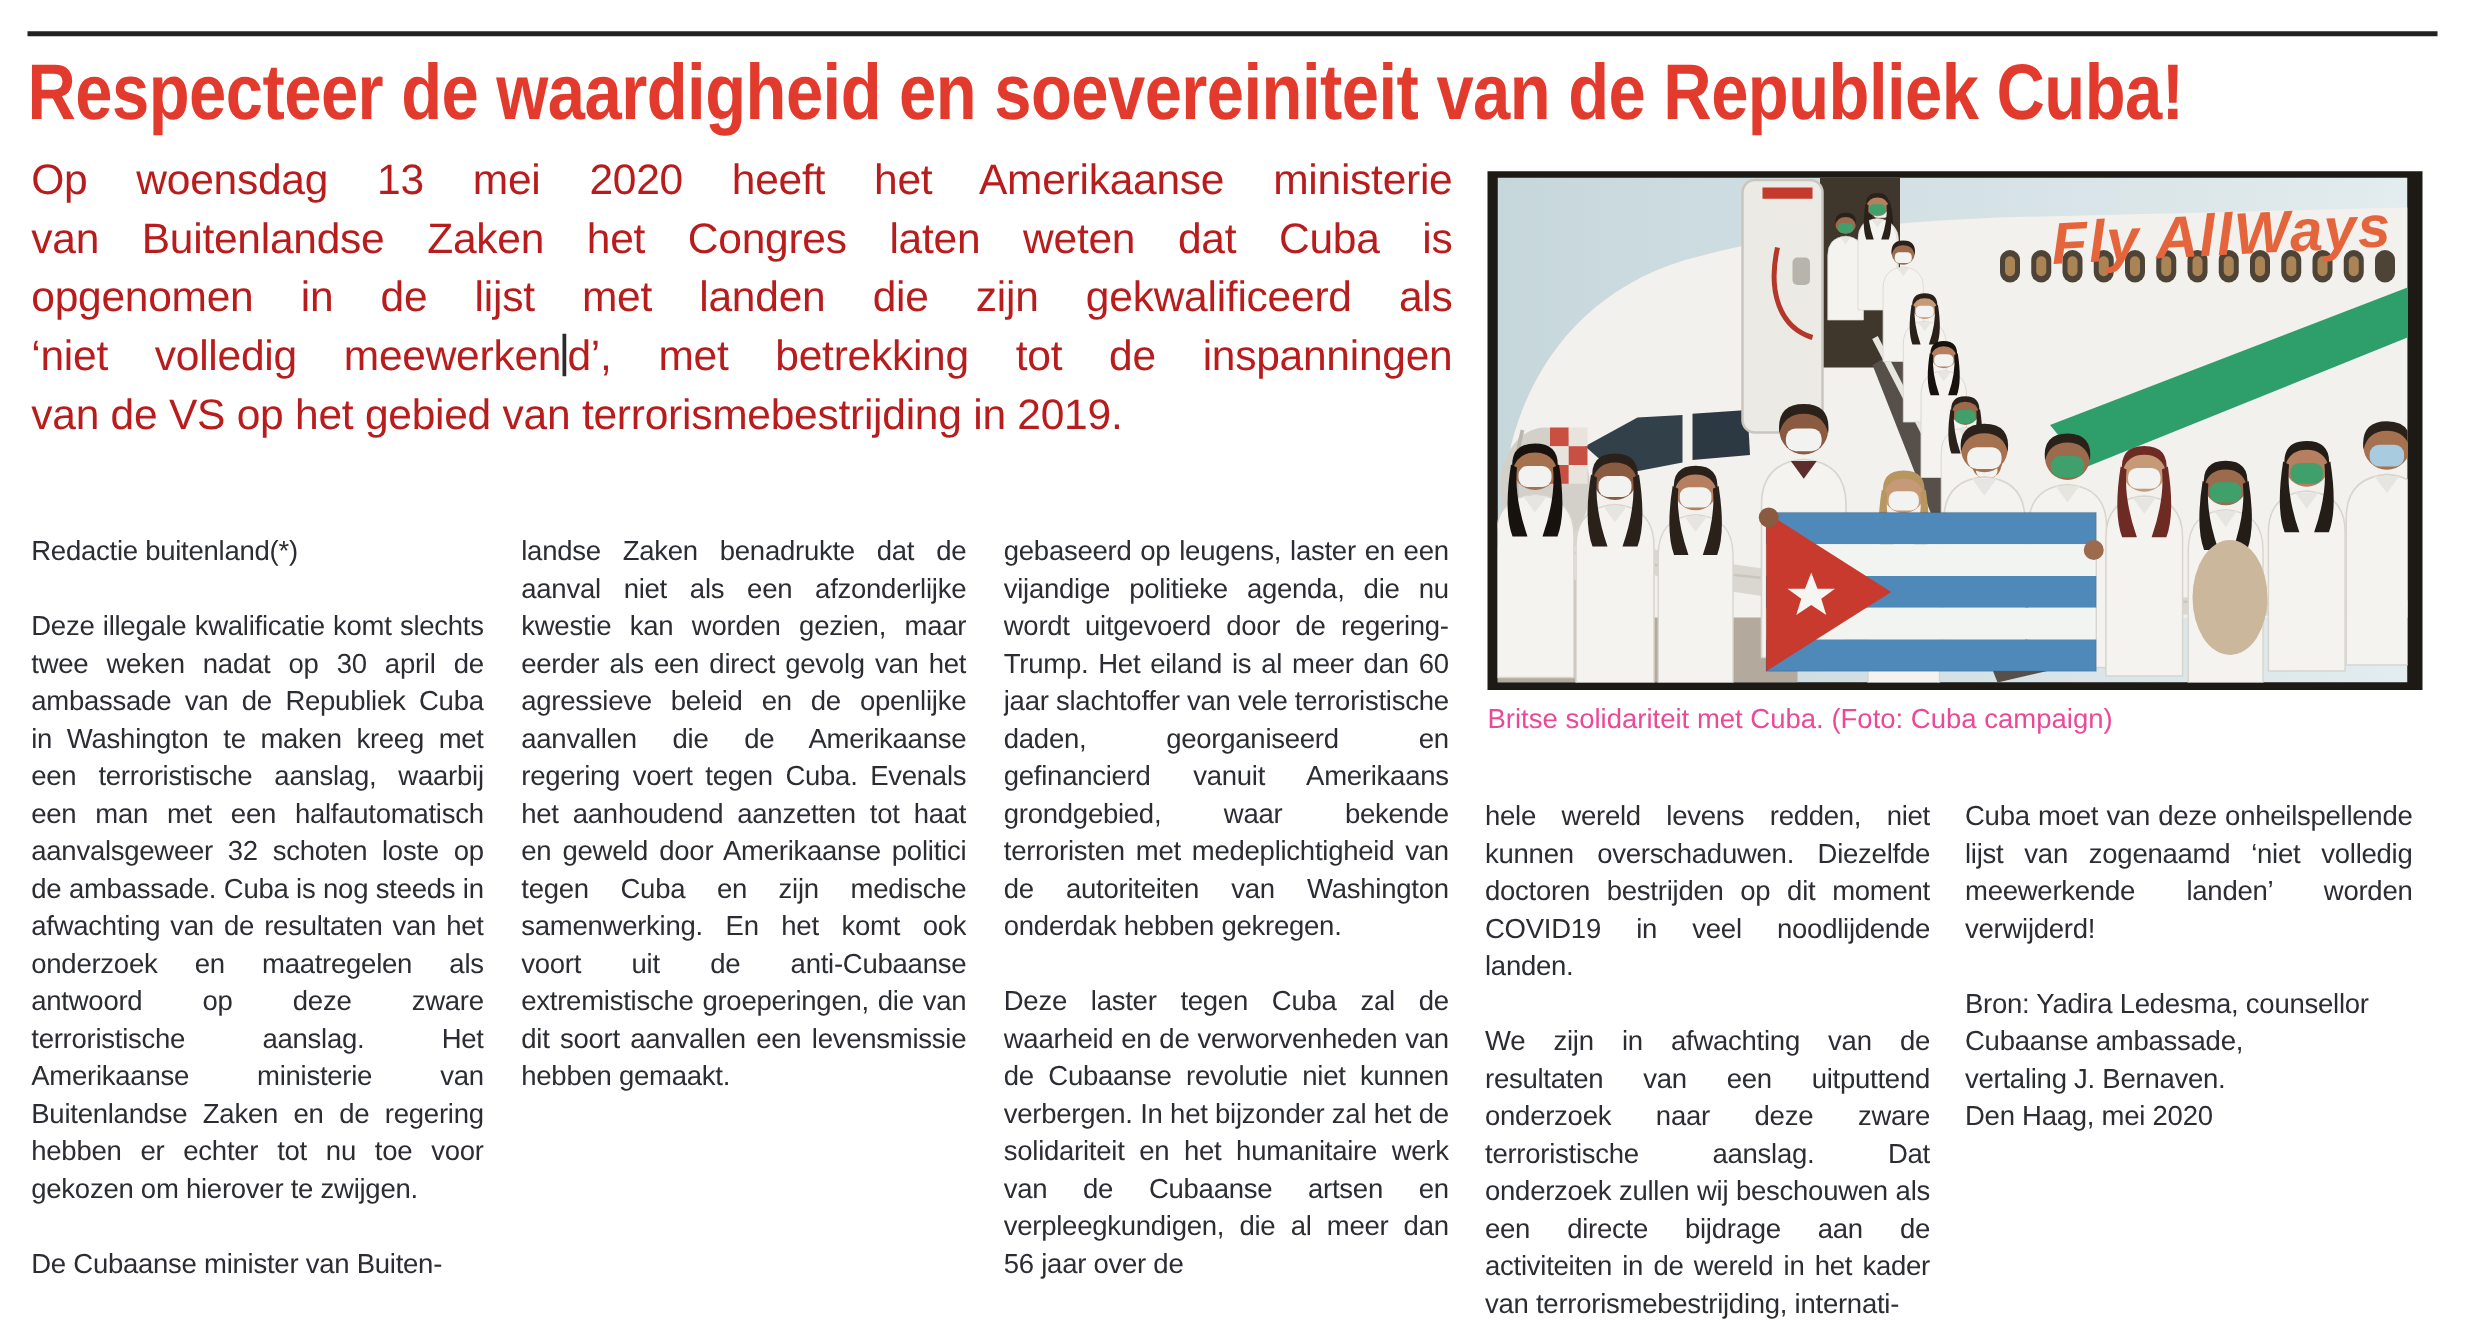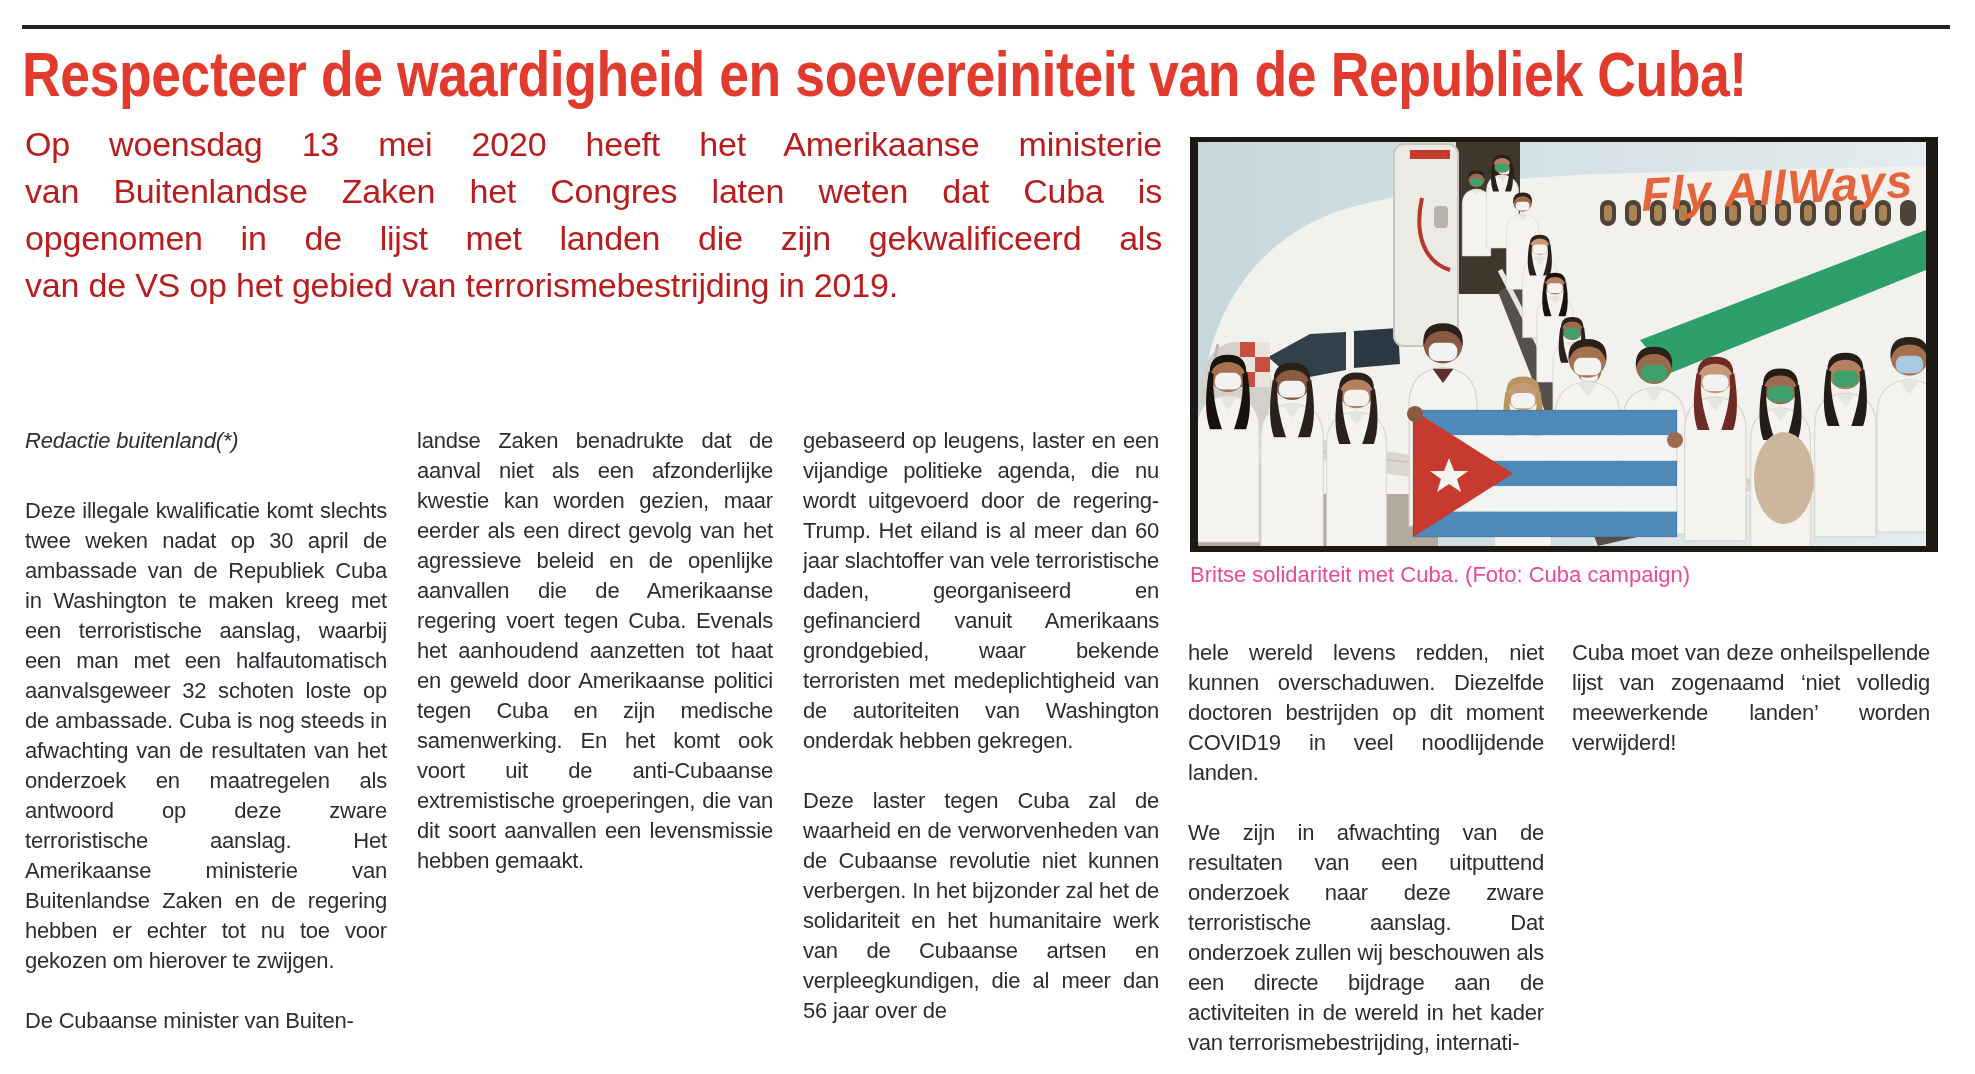--- a/index.html
+++ b/index.html
@@ -30,37 +30,38 @@
              font-size:22px; line-height:30px; color:#ec4899; }
 
   .col { position:absolute; font-size:22px; line-height:30px; color:#2b2d33;
          text-align:justify; overflow:hidden; letter-spacing:-0.2px; }
   .col p { margin:0 0 30px 0; }
   #col1 { left:25px;   top:426px; width:362px; height:648px; }
   #col2 { left:417px;  top:426px; width:356px; height:648px; }
   #col3 { left:803px;  top:426px; width:356px; height:648px; }
   #col4 { left:1188px; top:638px; width:356px; height:436px; }
   #col5 { left:1572px; top:638px; width:358px; height:436px; }
-  .byline { font-style:italic; margin-bottom:40px; text-align:left; }
+  .byline { margin-bottom:30px; text-align:left; }
   .source-block { text-align:left; }
   .source-block div { text-align:left; }
 </style>
 </head>
 <body>
 
 <div class="page">
 
   <div class="top-rule"></div>
 
   <h1 class="headline">Respecteer de waardigheid en soevereiniteit van de Republiek Cuba!</h1>
 
   <div class="lead">
     <div class="jline">Op woensdag 13 mei 2020 heeft het Amerikaanse ministerie</div>
     <div class="jline">van Buitenlandse Zaken het Congres laten weten dat Cuba is</div>
     <div class="jline">opgenomen in de lijst met landen die zijn gekwalificeerd als</div>
+    <div class="jline"><span>‘niet volledig meewerken</span><span class="caret"></span><span>d’, met betrekking tot de inspanningen</span></div>
     <div class="lline">van de VS op het gebied van terrorismebestrijding in 2019.</div>
   </div>
 
   <div class="photo-frame">
     <svg viewBox="0 0 728 404" preserveAspectRatio="none">
       <defs>
         <linearGradient id="sky" x1="0" y1="0" x2="1" y2="0">
           <stop offset="0" stop-color="#c6d7dc"></stop>
             <stop offset="1" stop-color="#e3ecee"></stop>
         </linearGradient>
@@ -250,15 +251,20 @@
     <p>Deze laster tegen Cuba zal de waarheid en de verworvenheden van de Cubaanse revolutie niet kunnen verbergen. In het bijzonder zal het de solidariteit en het humanitaire werk van de Cubaanse artsen en verpleegkundigen, die al meer dan 56 jaar over de</p>
   </div>
 
   <div class="col" id="col4">
     <p>hele wereld levens redden, niet kunnen overschaduwen. Diezelfde doctoren bestrijden op dit moment COVID19 in veel noodlijdende landen.</p>
     <p>We zijn in afwachting van de resultaten van een uitputtend onderzoek naar deze zware terroristische aanslag. Dat onderzoek zullen wij beschouwen als een directe bijdrage aan de activiteiten in de wereld in het kader van terrorismebestrijding, internati-</p>
   </div>
 
   <div class="col" id="col5">
     <p>Cuba moet van deze onheilspellende lijst van zogenaamd ‘niet volledig meewerkende landen’ worden verwijderd!</p>
+    <div class="source-block">
+      <div>Bron: Yadira Ledesma, counsellor Cubaanse ambassade,</div>
+      <div>vertaling J. Bernaven.</div>
+      <div>Den Haag, mei 2020</div>
+    </div>
   </div>
 
 </div>
 
 </body></html>

